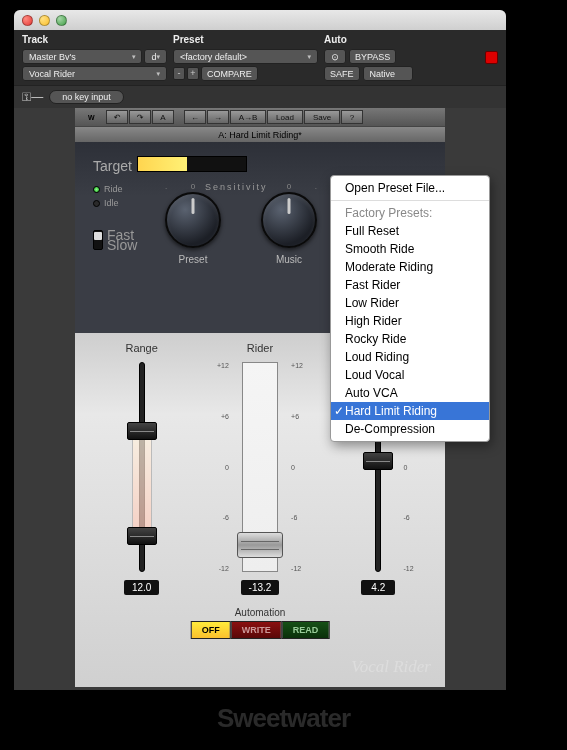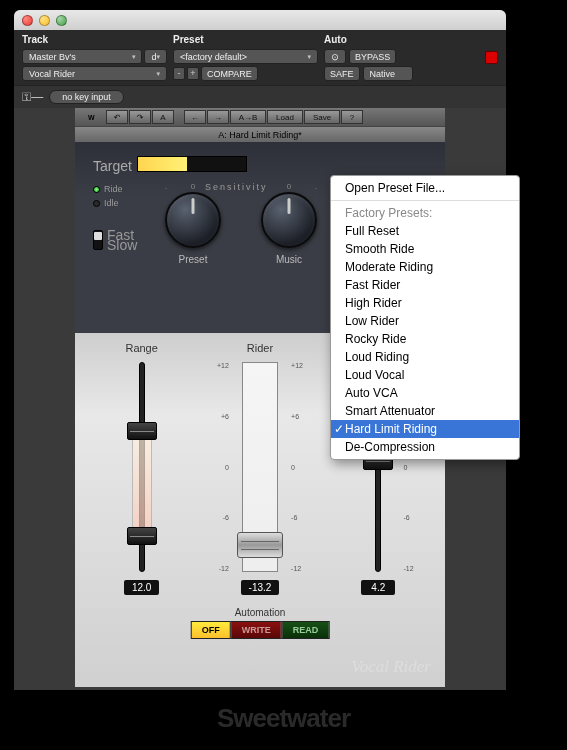--- a/index.html
+++ b/index.html
@@ -92,21 +92,21 @@
   .automation { position:absolute; bottom:48px; left:50%; transform:translateX(-50%); text-align:center;}
   .auto-label { font-size:10px; color:#333; margin-bottom:3px;}
   .auto-btns { display:flex; gap:0;}
   .auto-btn { font-size:9px; padding:3px 10px; border:1px solid #222; font-weight:bold;}
   .auto-off { background:linear-gradient(#ffeb3b,#fbc02d); color:#000;}
   .auto-write { background:linear-gradient(#8a1010,#5a0808); color:#c99;}
   .auto-read { background:linear-gradient(#165016,#0a300a); color:#9c9;}
   
   .brand { position:absolute; bottom:10px; right:14px; color:#ddd; font-size:17px; font-family: Georgia, serif; font-style:italic;}
   
-  .context-menu { position:absolute; top:175px; left:330px; width:190px; background:#fff; border:1px solid #999; box-shadow: 2px 4px 12px rgba(0,0,0,0.4); border-radius:4px; font-size:12px; padding:3px 0; z-index:100;}
+  .context-menu { position:absolute; top:175px; left:330px; width:160px; background:#fff; border:1px solid #999; box-shadow: 2px 4px 12px rgba(0,0,0,0.4); border-radius:4px; font-size:12px; padding:3px 0; z-index:100;}
   .cm-item { padding:2px 14px; color:#000; cursor:default;}
   .cm-item.header-item { color:#888; }
   .cm-item.selected { background:#3875d7; color:#fff; position:relative;}
   .cm-item.selected::before { content:"✓"; position:absolute; left:3px;}
   .cm-sep { height:1px; background:#ddd; margin:3px 0;}
   
   .watermark { position:absolute; bottom:16px; left:50%; transform:translateX(-50%); font-size:26px; font-weight:bold; color:#2a2a2a; letter-spacing:-1px; font-family: Arial, sans-serif;}
 </style>
 </head>
 <body>
@@ -310,25 +310,24 @@
 
 <div class="context-menu">
   <div class="cm-item">Open Preset File...</div>
   <div class="cm-sep"></div>
   <div class="cm-item header-item">Factory Presets:</div>
   <div id="cm-items">
       <div class="cm-item">Full Reset</div>
       <div class="cm-item">Smooth Ride</div>
       <div class="cm-item">Moderate Riding</div>
       <div class="cm-item">Fast Rider</div>
+      <div class="cm-item">Low  Rider</div>
       <div class="cm-item">High Rider</div>
-      <div class="cm-item">Low  Rider</div>
       <div class="cm-item">Rocky Ride</div>
       <div class="cm-item">Loud Riding</div>
       <div class="cm-item">Loud Vocal</div>
       <div class="cm-item">Auto VCA</div>
-      <div class="cm-item">Smart Attenuator</div>
       <div class="cm-item selected">Hard Limit Riding</div>
       <div class="cm-item">De-Compression</div>
     </div>
 </div>
 
 <div class="watermark">Sweetwater</div>
 
 </body></html>

